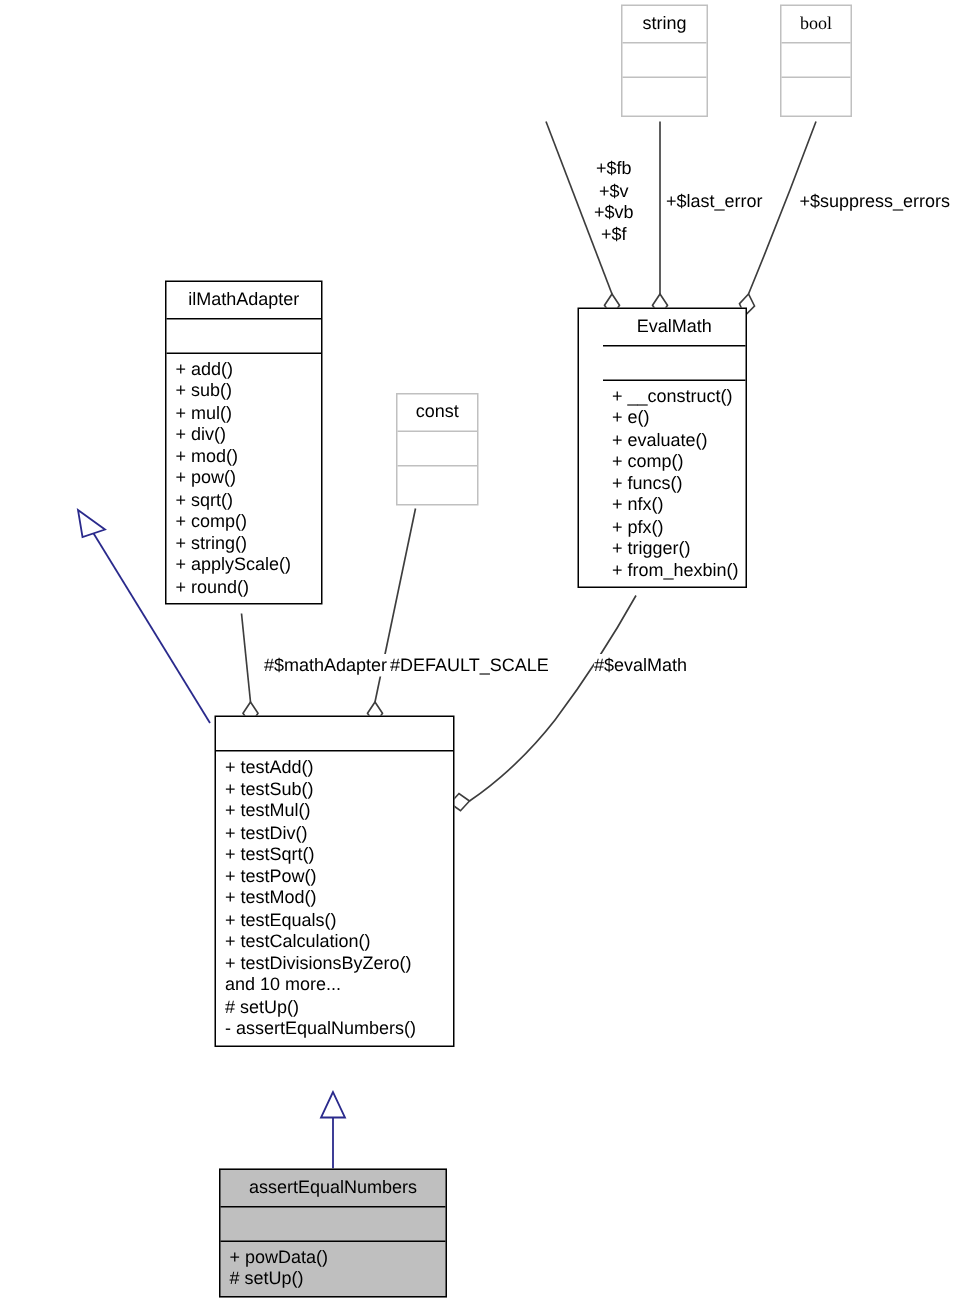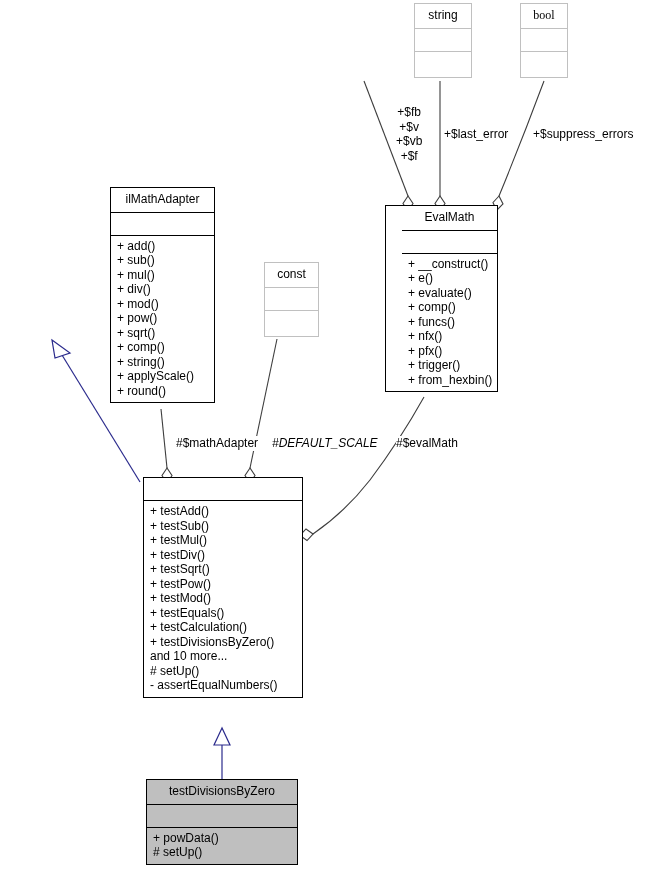--- a/index.html
+++ b/index.html
@@ -196,21 +196,21 @@
     <div class="uml-attrs">
         <div class="empty-pad"></div>
       </div>
     <div class="uml-ops">
         <div class="empty-pad"></div>
       </div>
   </div>
 
   <div class="edge-label" style="left:176px; top:436px;">#$mathAdapter</div>
 
-  <div class="edge-label" style="left:272px; top:436px;font-style:italic;">#DEFAULT_SCALE</div>
+  <div class="edge-label" style="left:260px; top:436px;">#DEFAULT_SCALE</div>
 
   <div class="edge-label" style="left:396px; top:436px;">#$evalMath</div>
 
   <div class="uml-class solid" style="left:143px; top:477px; width:160px;">
     <div class="uml-attrs">
         <div class="empty-pad"></div>
       </div>
     <div class="uml-ops">
       <div class="row">+ testAdd()</div>
       <div class="row">+ testSub()</div>
@@ -222,21 +222,21 @@
       <div class="row">+ testEquals()</div>
       <div class="row">+ testCalculation()</div>
       <div class="row">+ testDivisionsByZero()</div>
       <div class="row">and 10 more...</div>
       <div class="row"># setUp()</div>
       <div class="row">- assertEqualNumbers()</div>
     </div>
   </div>
 
   <div class="uml-class highlight" style="left:146px; top:779px; width:152px;">
-    <div class="uml-name">testDivisionsByZero</div>
+    <div class="uml-name">assertEqualNumbers</div>
     <div class="uml-attrs">
         <div class="empty-pad"></div>
       </div>
     <div class="uml-ops">
       <div class="row">+ powData()</div>
       <div class="row"># setUp()</div>
     </div>
   </div>
 
 </div>

